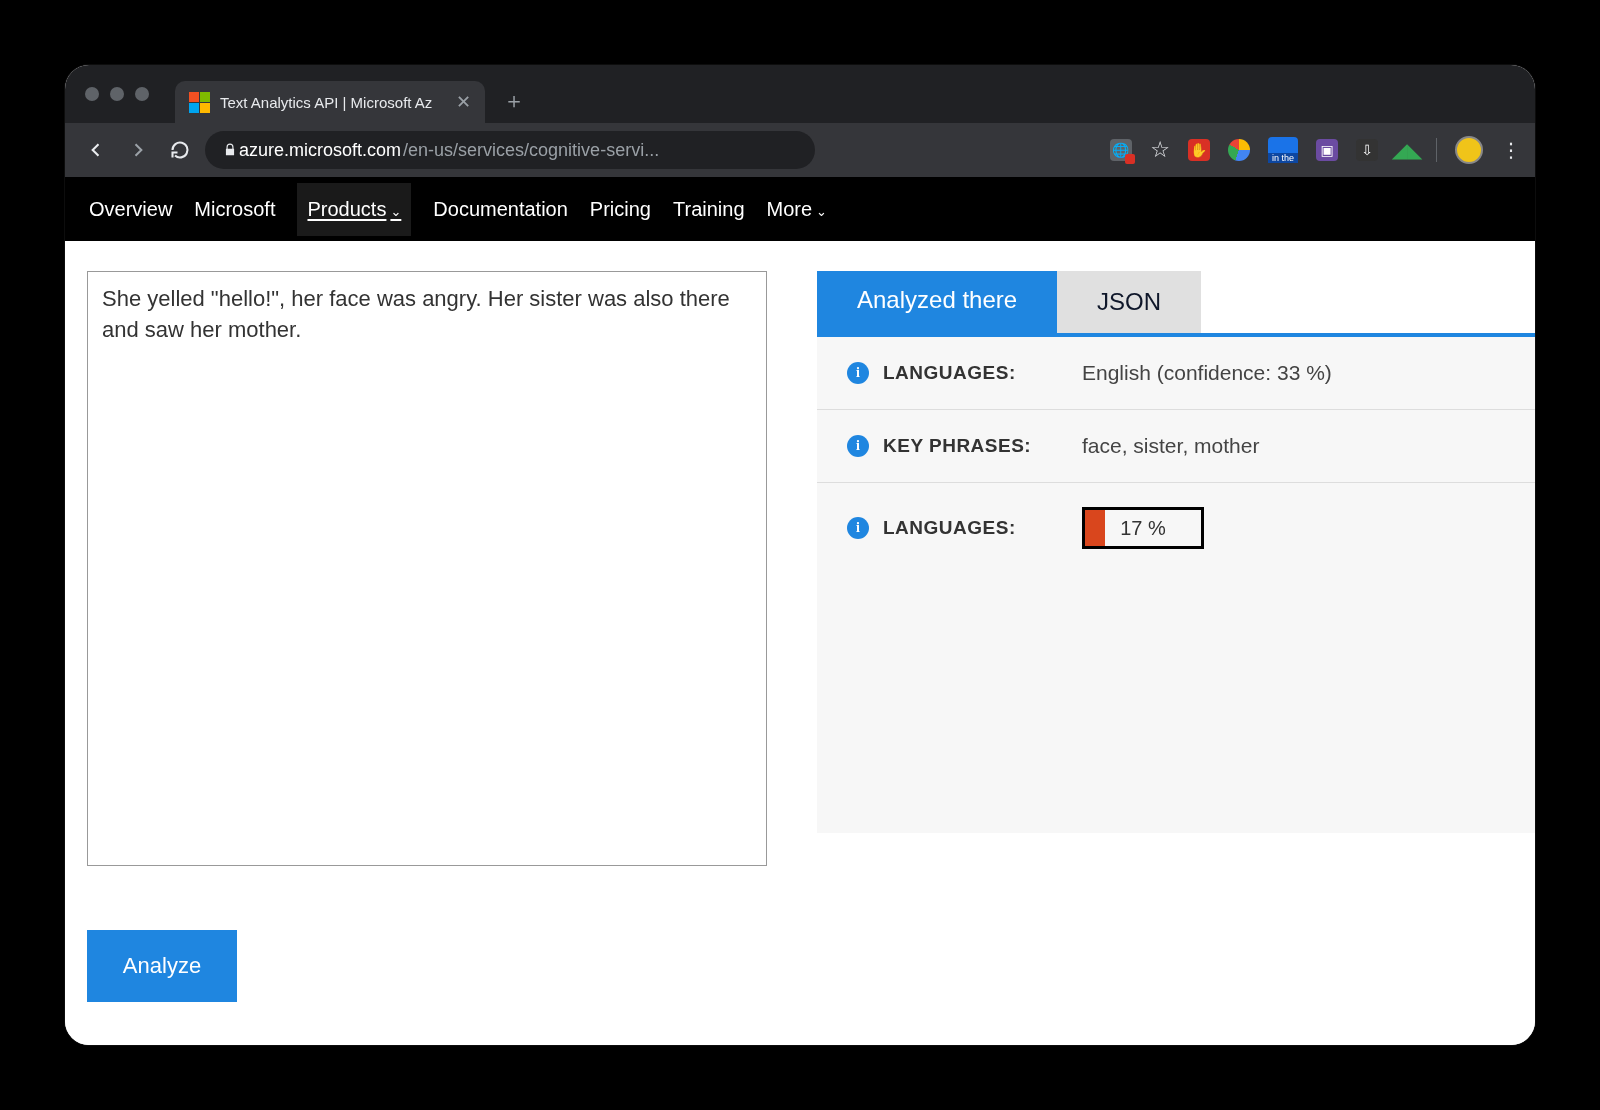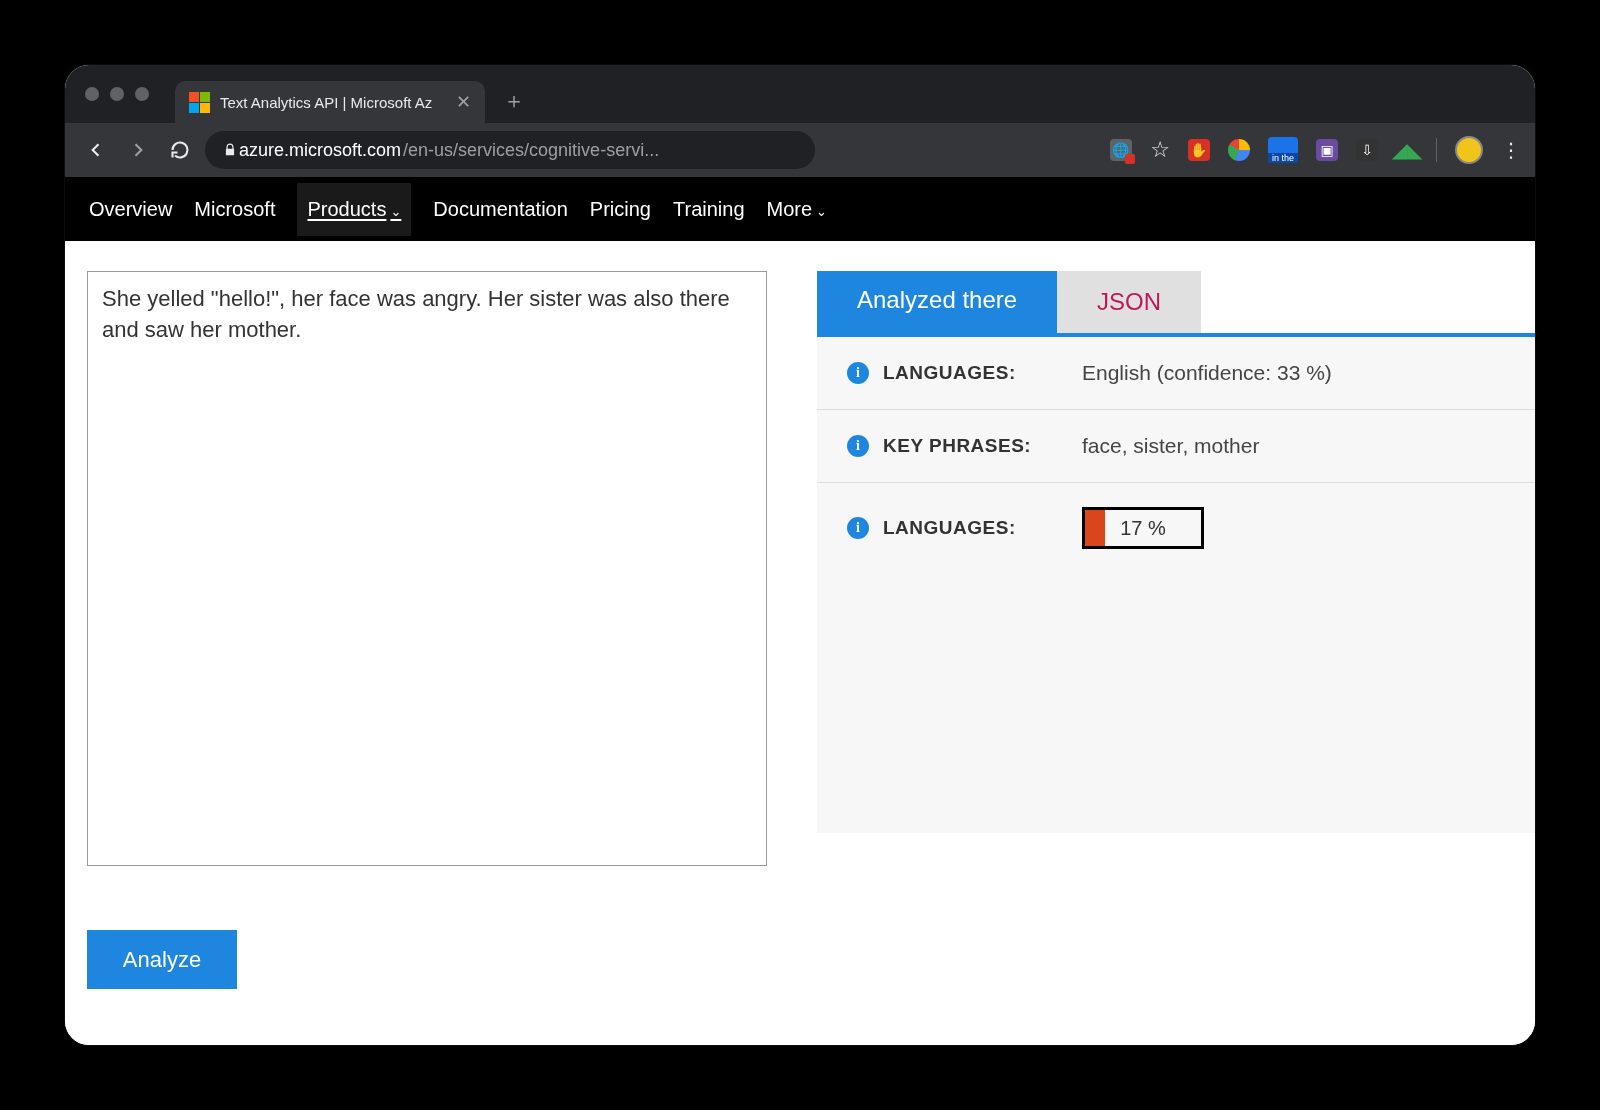--- a/index.html
+++ b/index.html
@@ -111,40 +111,40 @@
     padding: 12px 14px;
     font-size:22px;
     color:#333;
     font-family:inherit;
     resize:none;
     line-height:1.4;
   }
   .analyze-btn {
     margin-top: 64px;
     width: 150px;
-    height: 59px;
+    height: 72px;
     background:#1f86e0;
     color:#fff;
     border:none;
     font-size:22px;
     cursor:pointer;
   }
   .right { flex:1; padding-right:0; }
   .tabs {
     display:flex;
   }
   .rtab {
     height:62px;
     padding:0 40px;
     display:flex;align-items:center;
     font-size:24px;
     cursor:pointer;
   }
   .rtab.active { background:#1f86e0; color:#fff; border-bottom:4px solid transparent;}
-  .rtab.inactive { background:#e0e0e0; color:#be185d; }
+  .rtab.inactive { background:#e0e0e0; color:#0f172a; }
   .tab-underline { height:4px; background:#1f86e0; }
   .results { background:#f7f7f7; padding-bottom:260px; }
   .row {
     display:flex;
     align-items:center;
     padding: 24px 30px;
     border-bottom:1px solid #ddd;
     gap:14px;
   }
   .row:last-child { border-bottom:none;}

